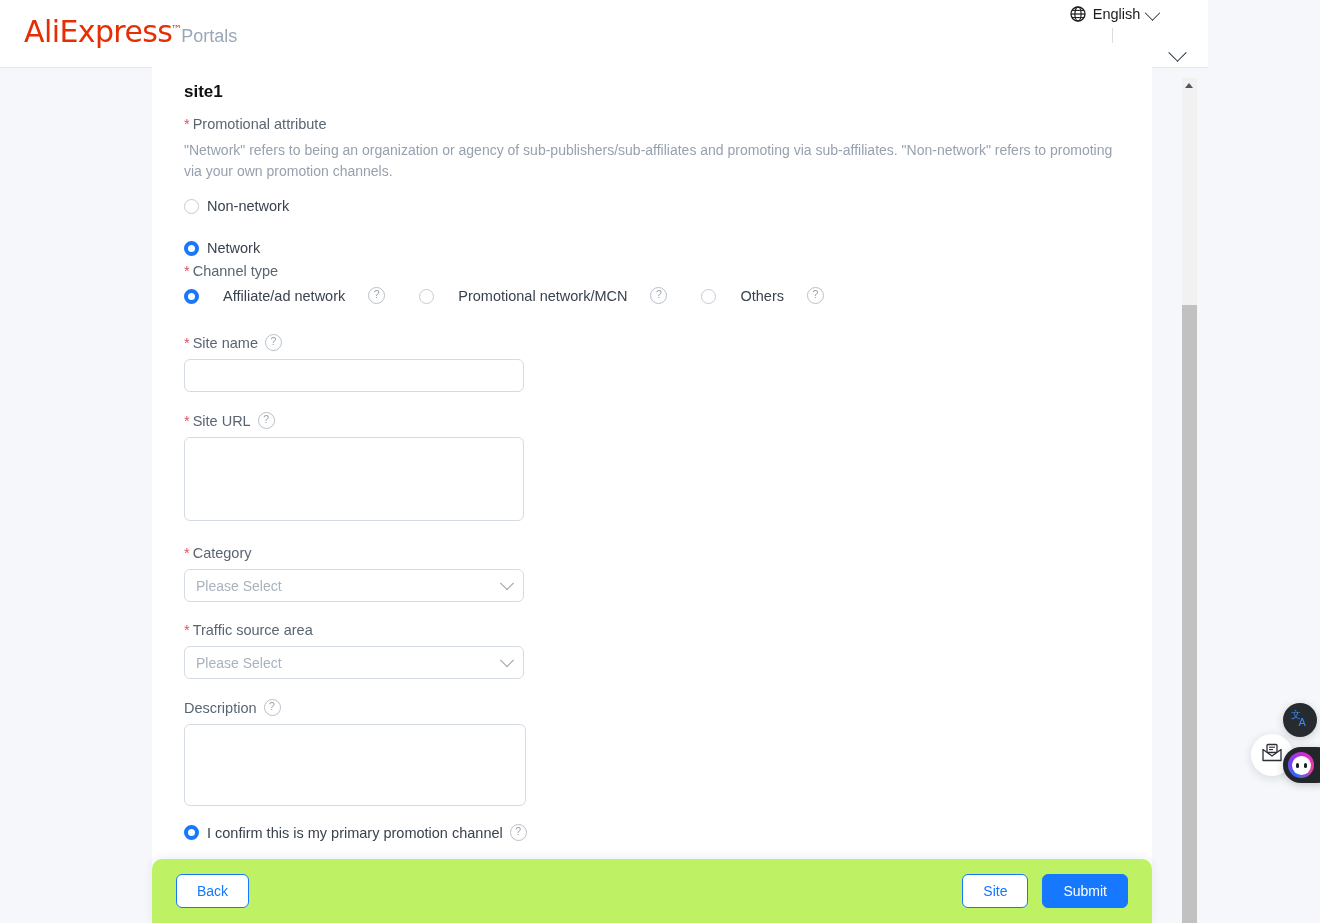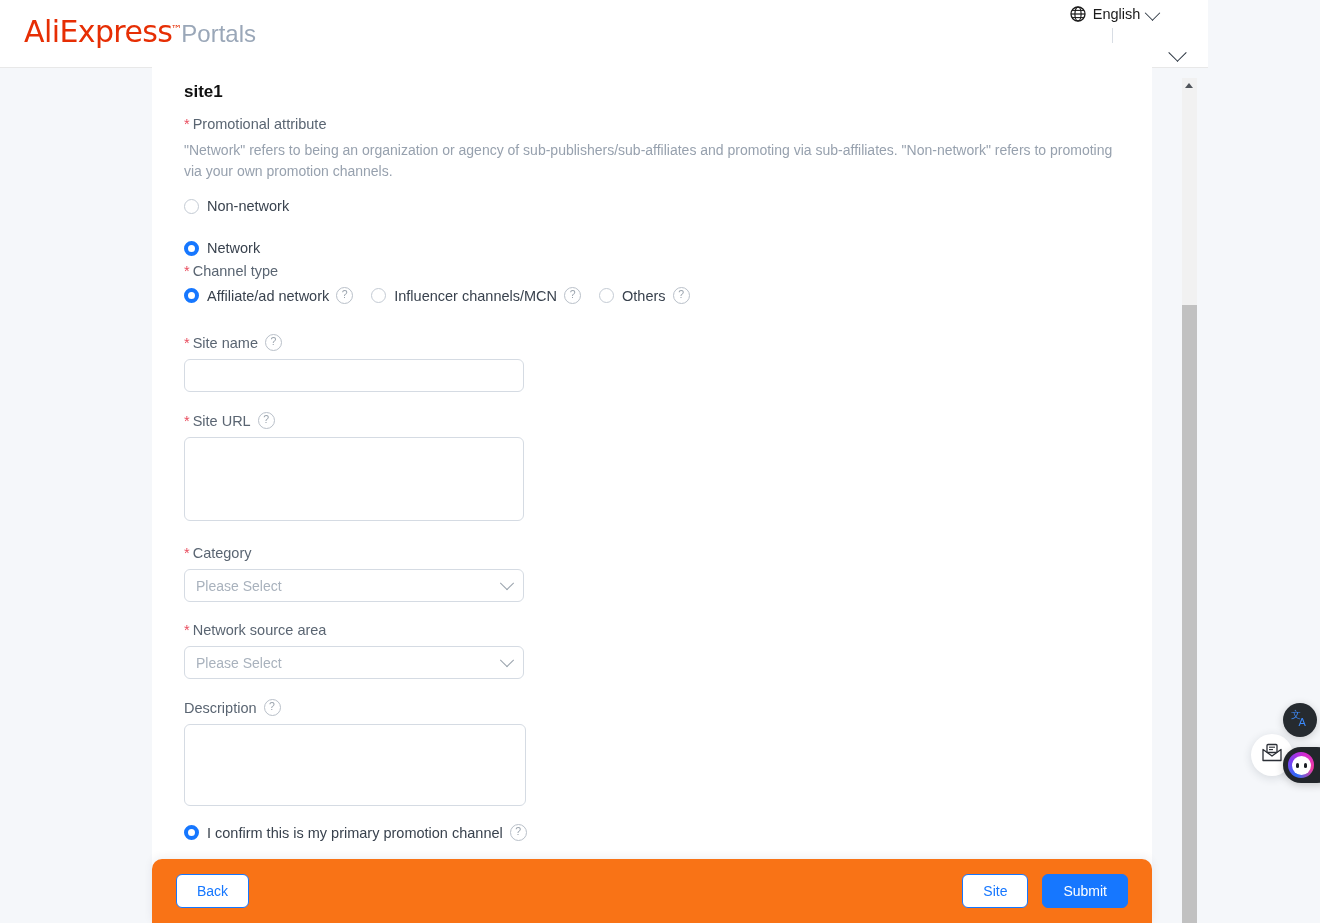--- a/index.html
+++ b/index.html
@@ -43,21 +43,21 @@
     font-family: "DejaVu Sans", sans-serif;
   }
   .brand-tm {
     position: absolute;
     top: -2px;
     right: -9px;
     font-size: 11px;
     color: #e62e04;
   }
   .brand-sub {
-    font-size: 24px;
+    font-size: 18px;
     color: #9aa7b8;
     font-weight: 400;
     text-align: center;
   }
   .topbar-right {
     position: absolute;
     right: 22px;
     top: 0;
     height: 68px;
     display: flex;
@@ -171,22 +171,22 @@
     margin-bottom: 16px;
     max-width: 930px;
   }
   .radio-row {
     display: flex;
     align-items: center;
     margin-bottom: 7px;
   }
   .radio-inline {
     display: flex;
-    align-items: center;
-    gap: 0px;
+    align-items: flex-end;
+    gap: 16px;
     margin-bottom: 4px;
   }
   .radio {
     width: 15px; height: 15px;
     border-radius: 50%;
     border: 1.6px solid #c4cbd4;
     box-sizing: border-box;
     background: #fff;
     display: inline-block;
     margin-right: 8px;
@@ -273,21 +273,21 @@
     transform: rotate(45deg) translate(-2px,-2px);
   }
 
   
   .footer {
     position: absolute;
     left: 152px;
     top: 859px;
     width: 1000px;
     height: 64px;
-    background: #f97316;
+    background: #bef264;
     border-radius: 10px 10px 0 0;
     box-shadow: 0 -2px 10px rgba(20,40,80,0.07);
     box-sizing: border-box;
     display: flex;
     align-items: center;
     padding: 0 24px;
   }
   .btn {
     font-size: 14px;
     border-radius: 6px;
@@ -468,21 +468,21 @@
     <div class="field-label">
       <span class="req">*</span>
       <span class="label-txt">Channel type</span>
     </div>
     <div class="radio-inline block" style="margin-bottom:30px;">
       <span class="radio on"></span>
       <span class="radio-label">Affiliate/ad network</span>
       <span class="helpic gap-r">?</span>
 
       <span class="radio"></span>
-      <span class="radio-label">Influencer channels/MCN</span>
+      <span class="radio-label">Promotional network/MCN</span>
       <span class="helpic gap-r">?</span>
 
       <span class="radio"></span>
       <span class="radio-label">Others</span>
       <span class="helpic">?</span>
     </div>
 
     <div class="block">
       <div class="field-label">
         <span class="req">*</span>
@@ -508,21 +508,21 @@
       </div>
       <div class="select">
         <span class="select-text">Please Select</span>
         <span class="sel-chev"></span>
       </div>
     </div>
 
     <div class="block">
       <div class="field-label">
         <span class="req">*</span>
-        <span class="label-txt">Network source area</span>
+        <span class="label-txt">Traffic source area</span>
       </div>
       <div class="select">
         <span class="select-text">Please Select</span>
         <span class="sel-chev"></span>
       </div>
     </div>
 
     <div class="block" style="margin-bottom:14px;">
       <div class="field-label">
         <span class="label-txt">Description</span>

